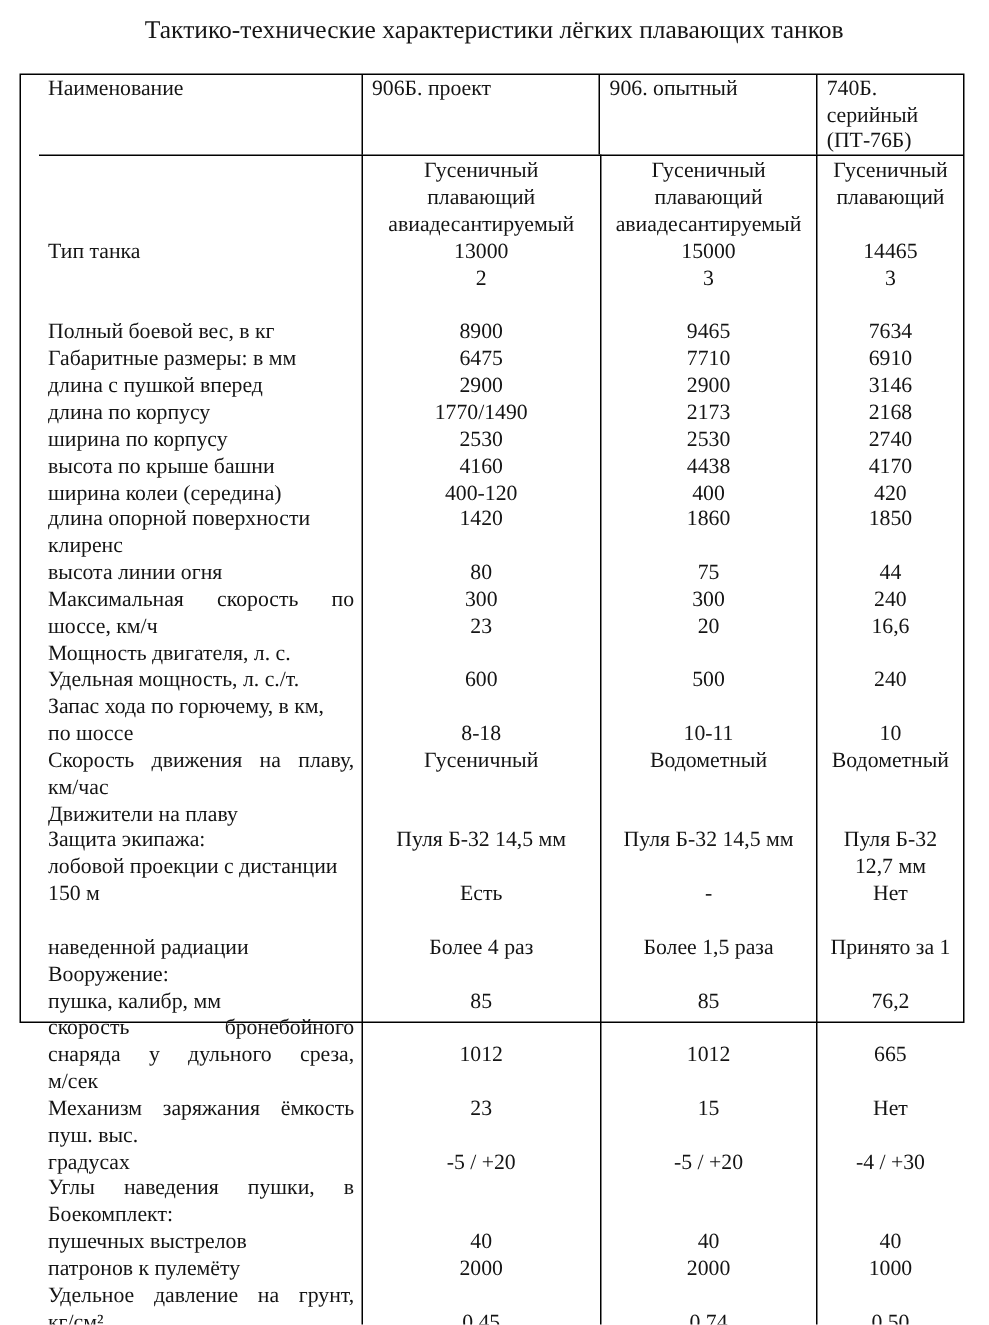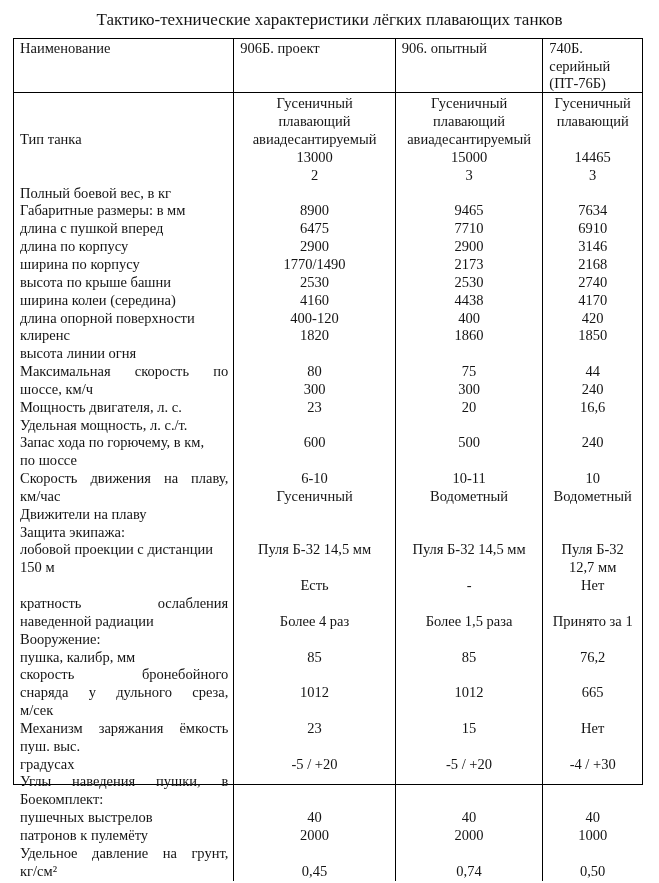--- a/index.html
+++ b/index.html
@@ -17,24 +17,25 @@
   .doc-title{
     position:absolute;
     top:9px;left:0;width:100%;
     text-align:center;
     font-size:17px;
     line-height:22px;
     white-space:nowrap;
   }
   .spec-table{
     position:absolute;
-    left:13px;top:38px;
-    width:630px;height:747px;
+    left:13px;top:49px;
+    width:630px;height:633px;
     border:1.5px solid var(--border);
     box-sizing:border-box;
+    padding-left:12px;
   }
   .thead{
     display:flex;
     height:54px;
     border-bottom:1.5px solid var(--border);
     box-sizing:border-box;
   }
   .hcell{
     box-sizing:border-box;
     padding:1px 6px 0 6px;
@@ -124,24 +125,20 @@
             <span>движения</span>
             <span>на</span>
             <span>плаву,</span>
           </div>
           <div class="line">км/час</div>
           <div class="line">Движители на плаву</div>
           <div class="line">Защита экипажа:</div>
           <div class="line">лобовой проекции с дистанции</div>
           <div class="line">150 м</div>
           <div class="line"></div>
-          <div class="line just">
-            <span>кратность</span>
-            <span>ослабления</span>
-          </div>
           <div class="line">наведенной радиации</div>
           <div class="line">Вооружение:</div>
           <div class="line">пушка, калибр, мм</div>
           <div class="line just">
             <span>скорость</span>
             <span>бронебойного</span>
           </div>
           <div class="line just">
             <span>снаряда</span>
             <span>у</span>
@@ -180,29 +177,29 @@
           <div class="line">13000</div>
           <div class="line">2</div>
           <div class="line"></div>
           <div class="line">8900</div>
           <div class="line">6475</div>
           <div class="line">2900</div>
           <div class="line">1770/1490</div>
           <div class="line">2530</div>
           <div class="line">4160</div>
           <div class="line">400-120</div>
-          <div class="line">1820</div>
+          <div class="line">1420</div>
           <div class="line"></div>
           <div class="line">80</div>
           <div class="line">300</div>
           <div class="line">23</div>
           <div class="line"></div>
           <div class="line">600</div>
           <div class="line"></div>
-          <div class="line">6-10</div>
+          <div class="line">8-18</div>
           <div class="line">Гусеничный</div>
           <div class="line"></div>
           <div class="line"></div>
           <div class="line">Пуля Б-32 14,5 мм</div>
           <div class="line"></div>
           <div class="line">Есть</div>
           <div class="line"></div>
           <div class="line">Более 4 раз</div>
           <div class="line"></div>
           <div class="line">85</div>

